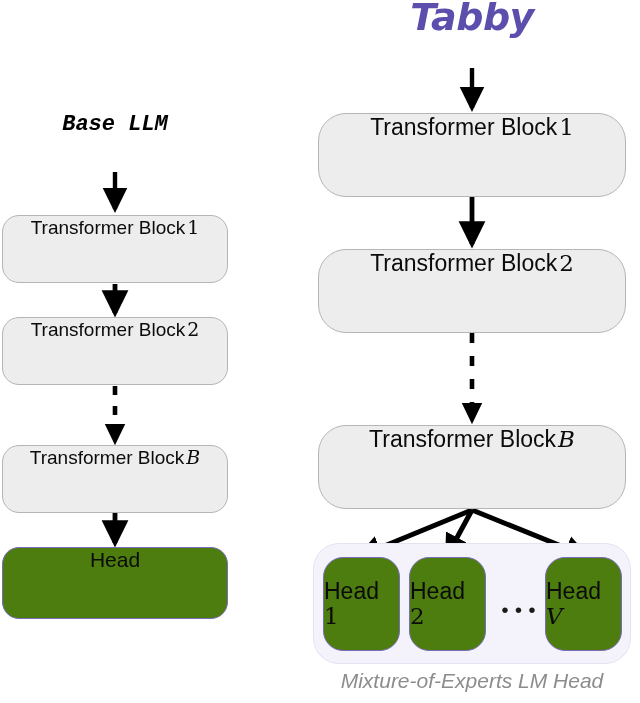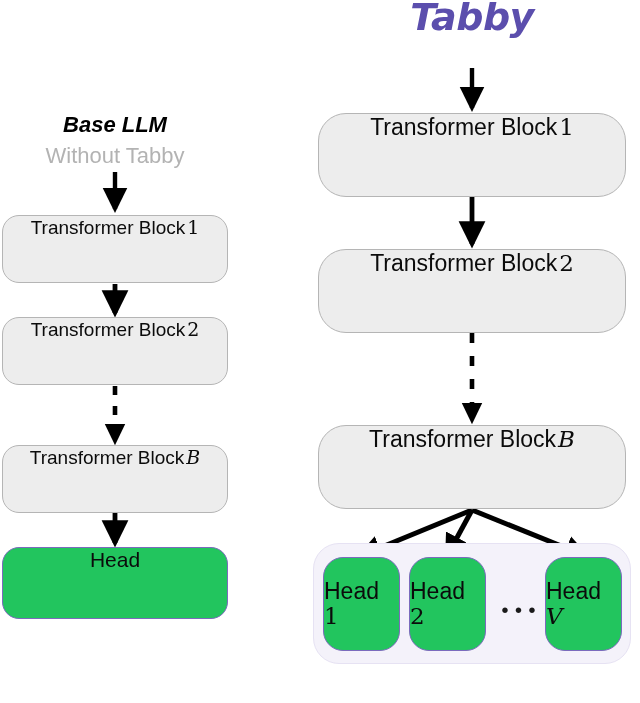--- a/index.html
+++ b/index.html
@@ -49,21 +49,21 @@
     font-weight: bold;
     color: #5b4ead;
     line-height: 28px;
   }
   .title-base {
     position: absolute;
     left: 2px;
     top: 112px;
     width: 226px;
     text-align: center;
-    font-family: Liberation Sans, sans-serif;
+    font-family: Liberation Mono, monospace;
     font-size: 22px;
     font-weight: bold;
     font-style: italic;
     color: #000000;
     line-height: 26px;
   }
   .title-base-sub {
     position: absolute;
     left: 2px;
     top: 143px;
@@ -95,21 +95,21 @@
     display: flex;
     align-items: flex-start;
     justify-content: center;
     text-align: center;
   }
   .node-gray {
     background: #ededed;
     border: 1.4px solid #b5b5b5;
   }
   .node-purple {
-    background: #22c55e;
+    background: #4d7c0f;
     border: 1.6px solid #7b6bbd;
   }
   .node .label {
     font-family: "Liberation Sans", sans-serif;
     color: #0b0b0b;
     white-space: nowrap;
   }
   .mathit {
     font-family: "DejaVu Serif", serif;
     font-style: italic;
@@ -198,21 +198,20 @@
   }
 </style>
 </head>
 <body>
 
 <div id="figure">
 
   <div class="title-tabby">Tabby</div>
 
   <div class="title-base">Base LLM</div>
-  <div class="title-base-sub">Without Tabby</div>
 
   <svg class="arrows" viewBox="0 0 640 703" xmlns="http://www.w3.org/2000/svg">
     <defs>
       <marker id="ah" viewBox="0 0 12 12" refX="9.2" refY="6" markerWidth="6.2" markerHeight="6.2" orient="auto-start-reverse">
         <path d="M 0 0.6 L 11 6 L 0 11.4 z" fill="#000000"></path>
       </marker>
       <marker id="ahw" viewBox="0 0 14 12" refX="10" refY="6" markerWidth="5.2" markerHeight="5.2" orient="auto-start-reverse">
         <path d="M 0 0 L 12.5 6 L 0 12 z" fill="#000000"></path>
       </marker>
       <marker id="ahb" viewBox="0 0 12 12" refX="9.4" refY="6" markerWidth="5.4" markerHeight="5.4" orient="auto-start-reverse">
@@ -279,14 +278,15 @@
     <span class="sub">2</span>
   </div>
 
   <div class="node node-purple r-head" style="left:545px; top:557px;">
     <span class="label">Head</span>
     <span class="sub italic">V</span>
   </div>
 
   <div class="ellipsis">...</div>
 
+  <div class="caption-moe">Mixture-of-Experts LM Head</div>
 
 </div>
 
 </body></html>

